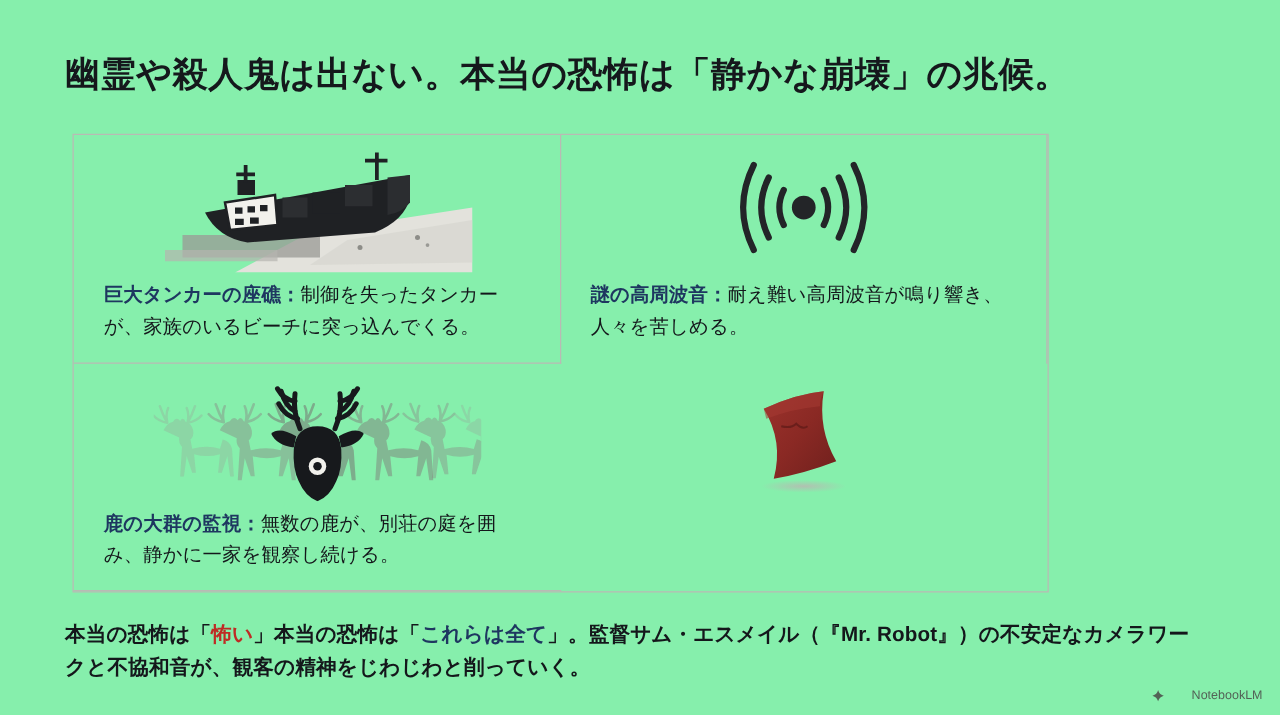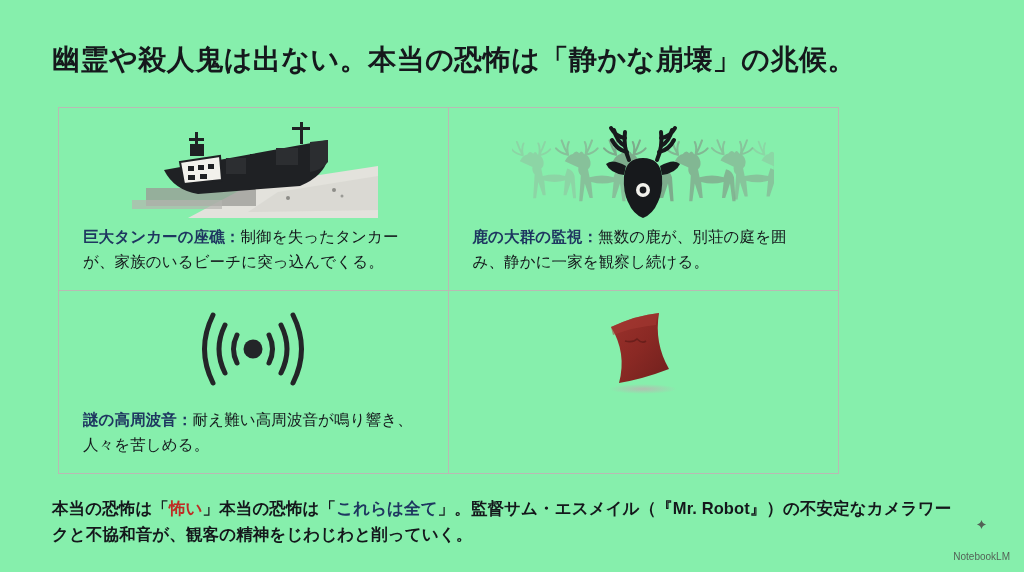--- a/index.html
+++ b/index.html
@@ -101,21 +101,20 @@
   .watermark {
     position: absolute;
     right: 14px;
     bottom: 10px;
     display: flex;
     align-items: center;
     gap: 21px;
     color: #4a4a48;
     font-size: 10px;
     opacity: .85;
-    flex-direction: column;
   }
   .watermark svg { display: block; }
 
   
   .art svg { display: block; }
 </style>
 </head>
 <body>
 
 <div class="slide">
@@ -163,20 +162,39 @@
           <rect x="172" y="8" width="3" height="22" fill="#1f2124"></rect>
           <rect x="164" y="13" width="18" height="3" fill="#1f2124"></rect>
 
           <circle cx="160" cy="84" r="2" fill="#8d8d88"></circle>
           <circle cx="206" cy="76" r="2" fill="#8d8d88"></circle>
           <circle cx="214" cy="82" r="1.5" fill="#9a9a95"></circle>
         </svg>
       </div>
       <div class="caption">
         <b>巨大タンカーの座礁</b><b>：</b><span>制御を失ったタンカーが、家族のいるビーチに突っ込んでくる。</span>
+      </div>
+    </div>
+
+    <div class="cell c2">
+      <div class="art">
+        <svg width="120" height="96" viewBox="0 0 120 96">
+          <g stroke="#232528" fill="none" stroke-linecap="round">
+            <circle cx="60" cy="48" r="9.5" fill="#232528" stroke="none"></circle>
+            <path d="M44 34 q-7 14 0 28" stroke-width="5"></path>
+            <path d="M76 34 q7 14 0 28" stroke-width="5"></path>
+            <path d="M32 24 q-12 24 0 48" stroke-width="5"></path>
+            <path d="M88 24 q12 24 0 48" stroke-width="5"></path>
+            <path d="M20 14 q-17 34 0 68" stroke-width="5"></path>
+            <path d="M100 14 q17 34 0 68" stroke-width="5"></path>
+          </g>
+        </svg>
+      </div>
+      <div class="caption">
+        <b>謎の高周波音</b><b>：</b><span>耐え難い高周波音が鳴り響き、人々を苦しめる。</span>
       </div>
     </div>
 
     <div class="cell c1">
       <div class="art">
         <svg width="262" height="104" viewBox="0 0 262 104">
           <defs>
             <g id="deerBody">
 
               <path d="M16 34 q4 -8 10 -9 q4 -6 8 -1 q3 -5 6 1 q6 1 8 9 q1 7 -3 10 l2 10 q16 -4 30 0 l3 -10 q8 2 10 10 l2 30 l-4 0 l-3 -22 l-6 18 l-4 0 l2 -20 q-14 4 -28 0 l2 20 l-4 0 l-6 -18 l-3 22 l-4 0 l2 -32 q-4 -4 -3 -10 z"></path>
@@ -222,39 +240,20 @@
 
             <path d="M131 44 q17 0 19 18 q1 16 -4 26 q-5 12 -15 16 q-10 -4 -15 -16 q-5 -10 -4 -26 q2 -18 19 -18 z" stroke-width="0"></path>
           </g>
 
           <circle cx="131" cy="76" r="7" fill="#f2f1ec"></circle>
           <circle cx="131" cy="76" r="3.4" fill="#17191c"></circle>
         </svg>
       </div>
       <div class="caption">
         <b>鹿の大群の監視</b><b>：</b><span>無数の鹿が、別荘の庭を囲み、静かに一家を観察し続ける。</span>
-      </div>
-    </div>
-
-    <div class="cell c2">
-      <div class="art">
-        <svg width="120" height="96" viewBox="0 0 120 96">
-          <g stroke="#232528" fill="none" stroke-linecap="round">
-            <circle cx="60" cy="48" r="9.5" fill="#232528" stroke="none"></circle>
-            <path d="M44 34 q-7 14 0 28" stroke-width="5"></path>
-            <path d="M76 34 q7 14 0 28" stroke-width="5"></path>
-            <path d="M32 24 q-12 24 0 48" stroke-width="5"></path>
-            <path d="M88 24 q12 24 0 48" stroke-width="5"></path>
-            <path d="M20 14 q-17 34 0 68" stroke-width="5"></path>
-            <path d="M100 14 q17 34 0 68" stroke-width="5"></path>
-          </g>
-        </svg>
-      </div>
-      <div class="caption">
-        <b>謎の高周波音</b><b>：</b><span>耐え難い高周波音が鳴り響き、人々を苦しめる。</span>
       </div>
     </div>
 
     <div class="cell c3">
       <div class="art">
         <svg width="140" height="100" viewBox="0 0 140 100">
           <defs>
             <linearGradient id="paperg" x1="0" y1="0" x2="1" y2="1">
               <stop offset="0" stop-color="#9b322c"></stop>
               <stop offset="0.5" stop-color="#8a2924"></stop>

